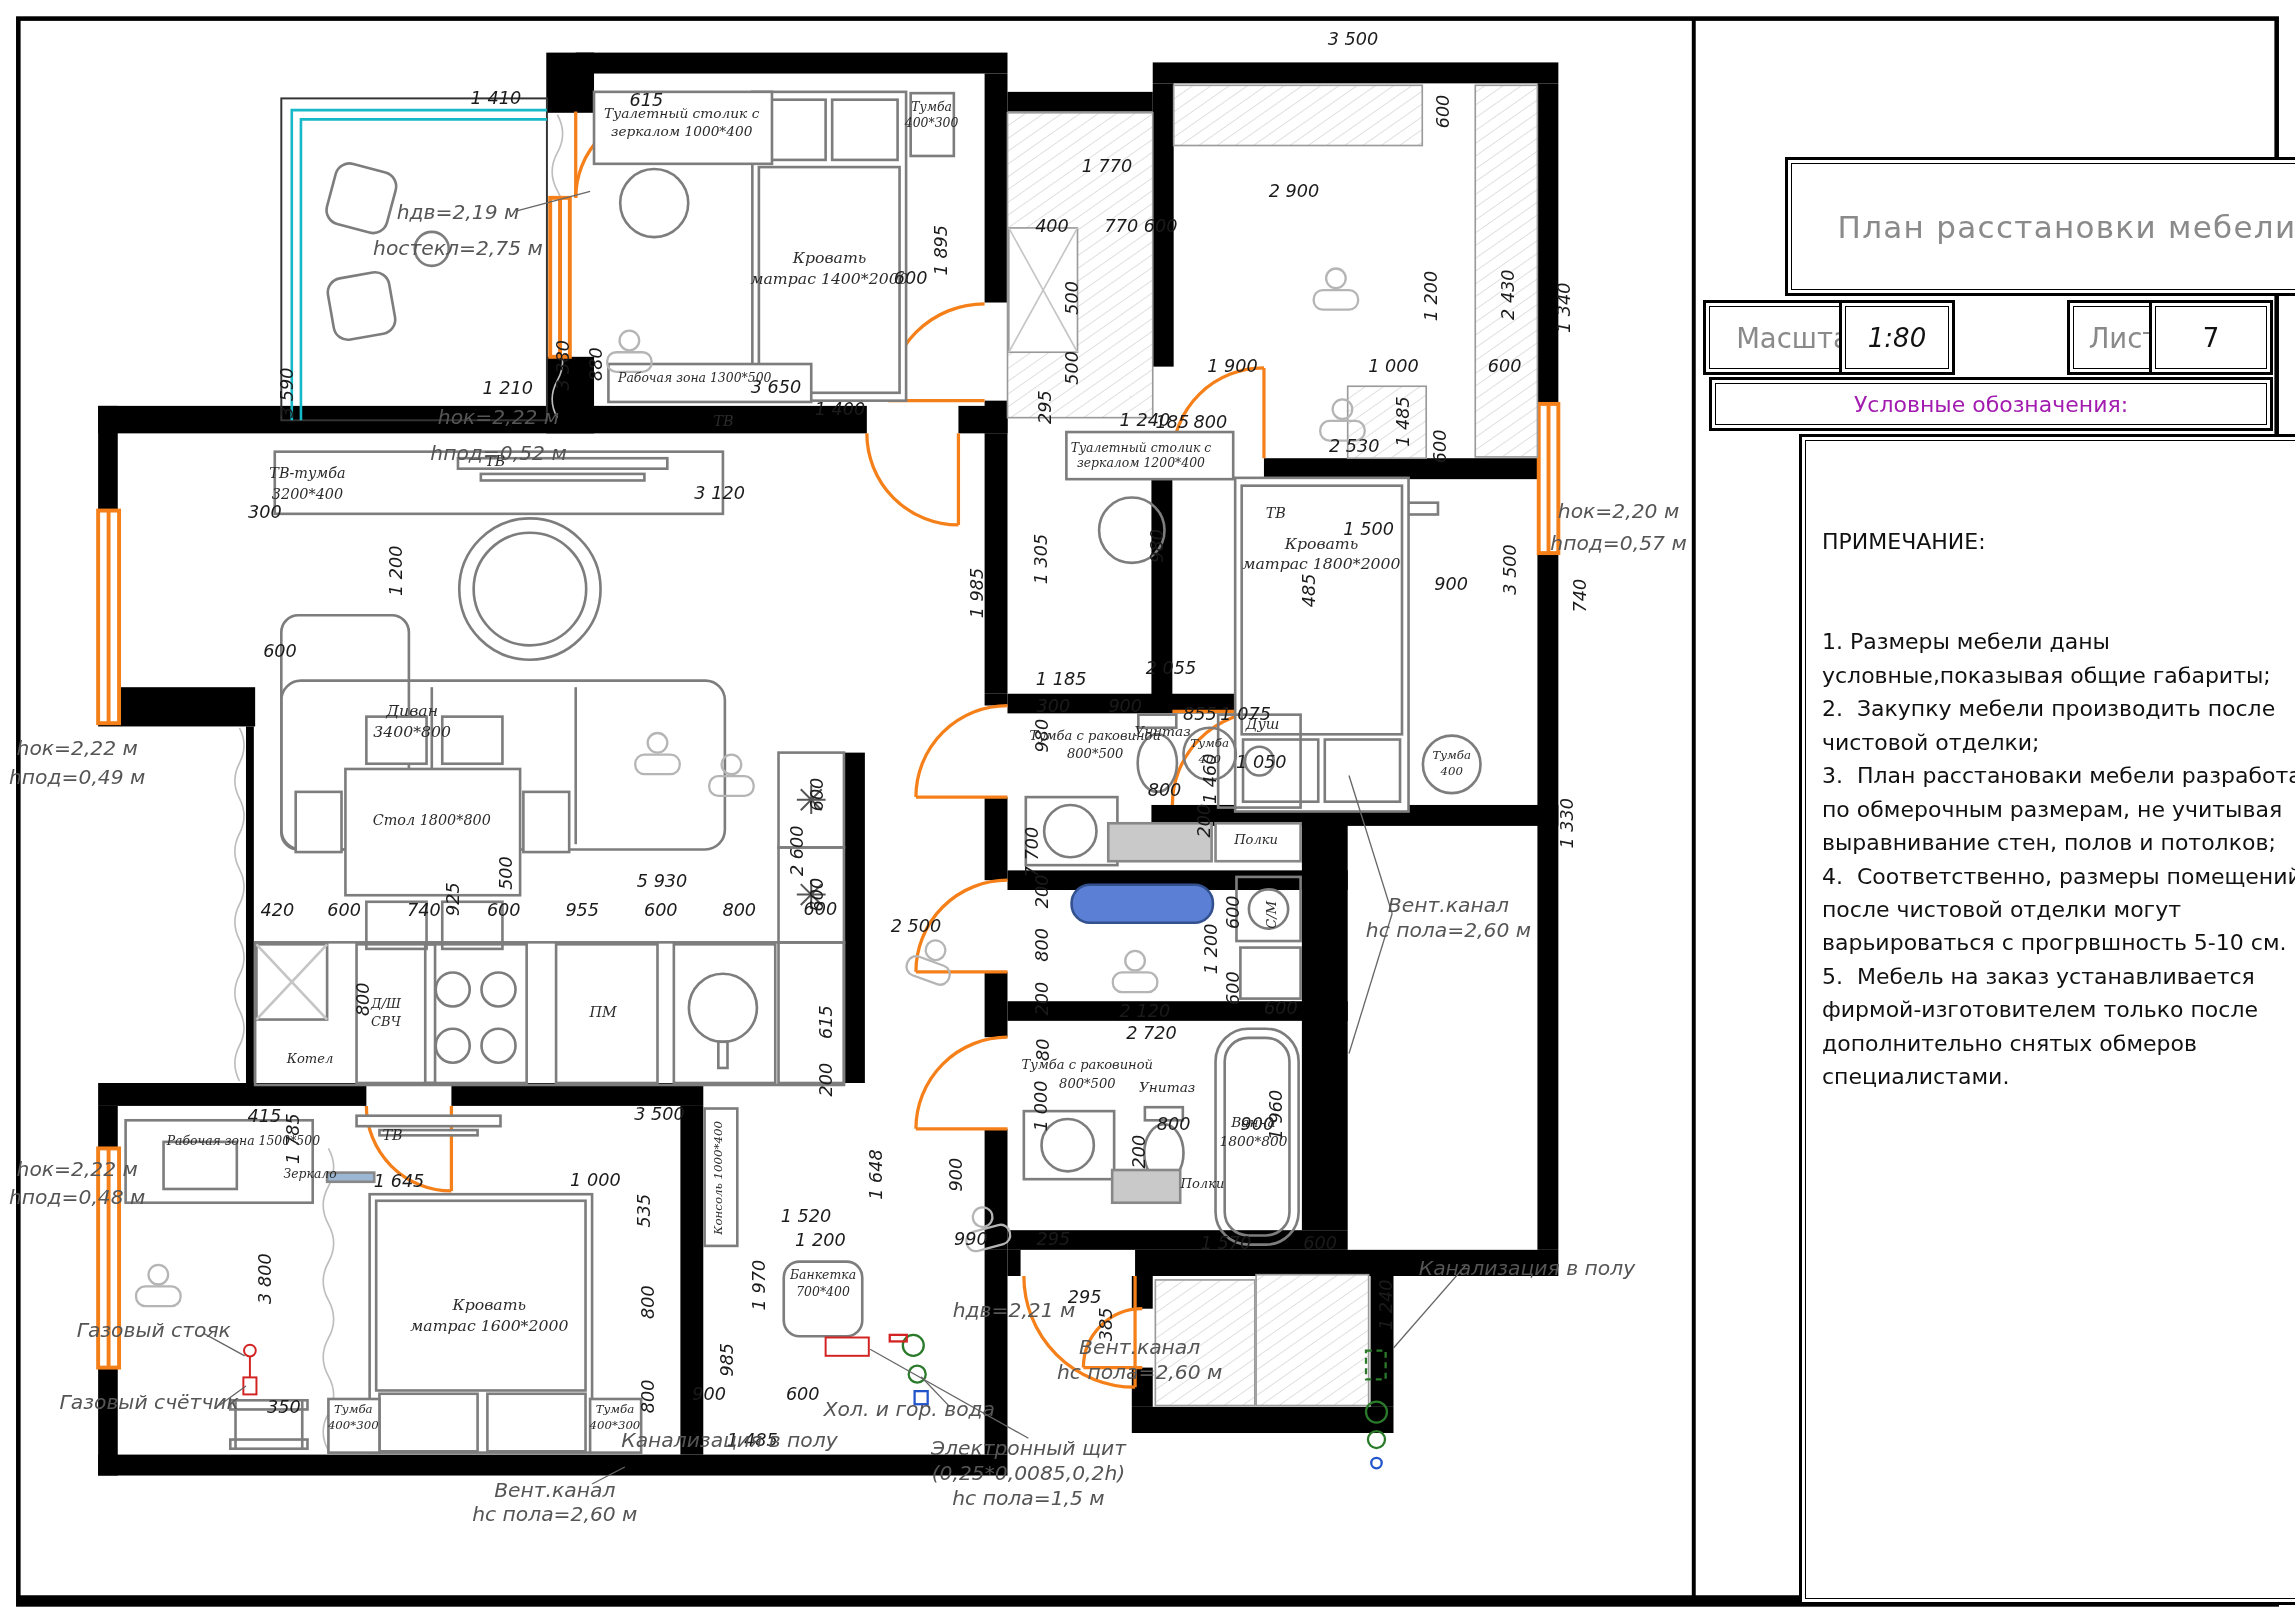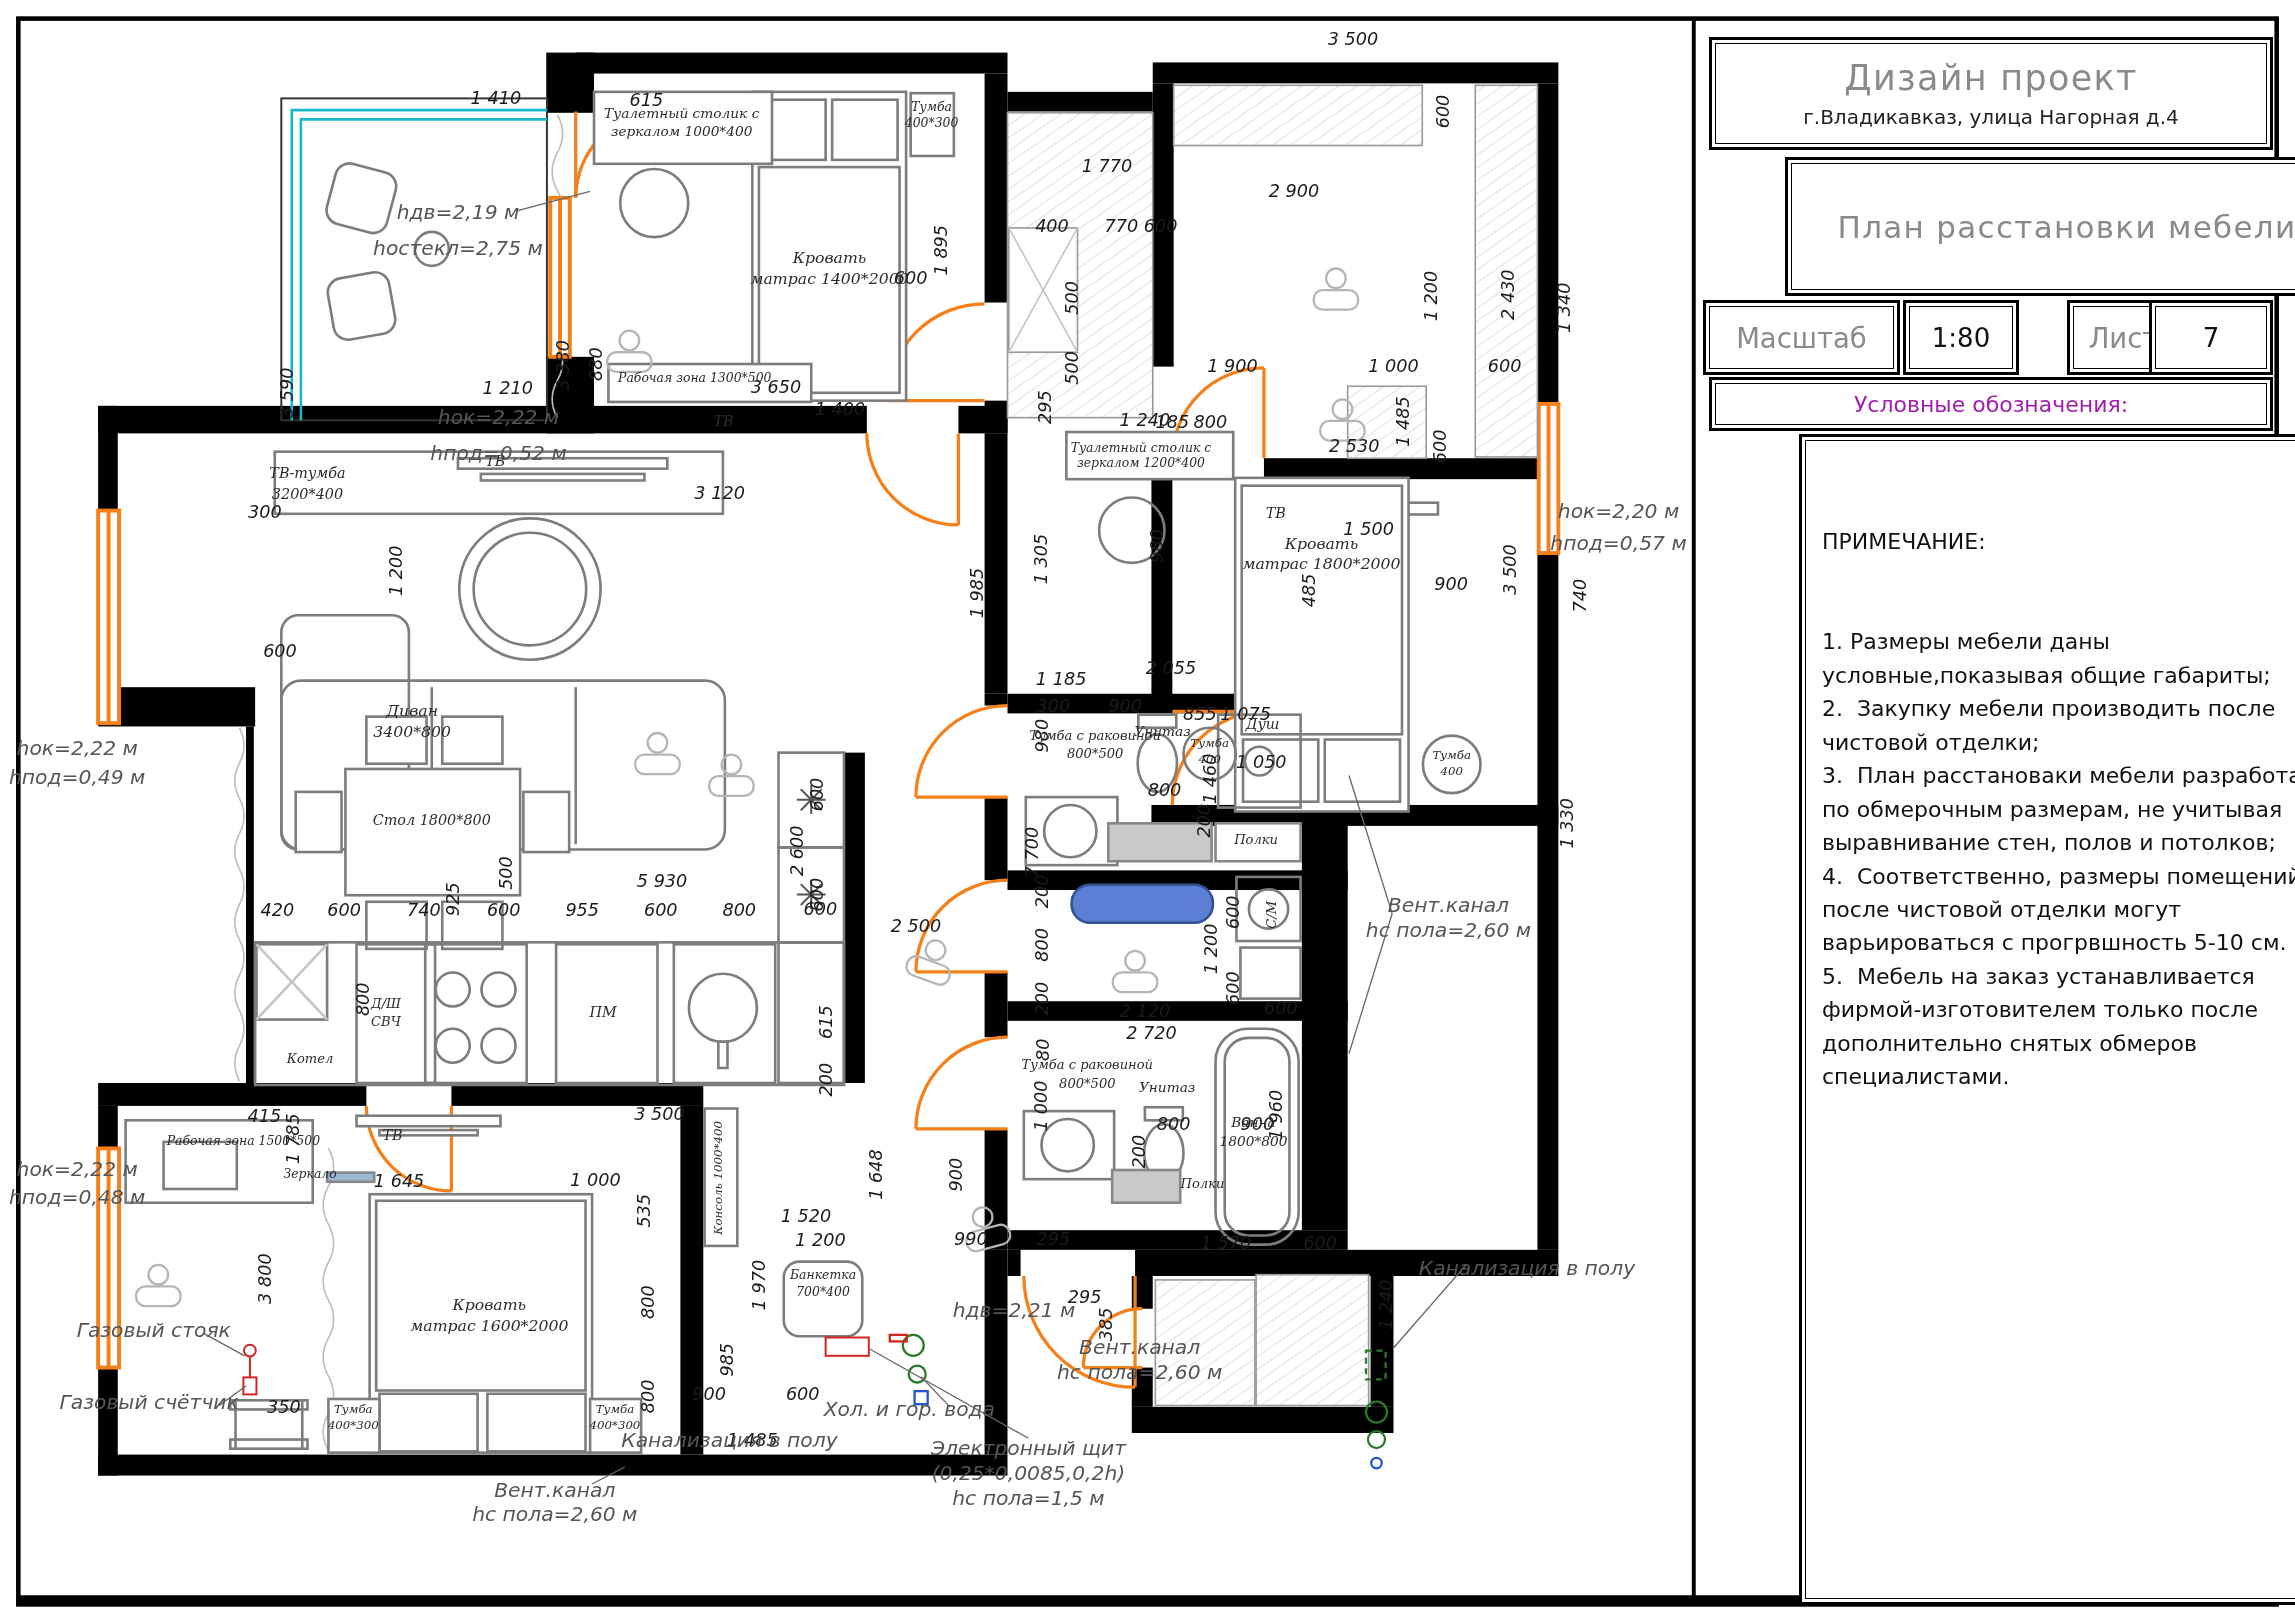--- a/index.html
+++ b/index.html
@@ -572,39 +572,33 @@
       <text x="762" y="702" class="ann" font-size="31">hпод=0,52 м</text>
       <text x="118" y="1154" class="ann" font-size="31">hок=2,22 м</text>
       <text x="118" y="1198" class="ann" font-size="31">hпод=0,49 м</text>
       <text x="118" y="1797" class="ann" font-size="31">hок=2,22 м</text>
       <text x="118" y="1840" class="ann" font-size="31">hпод=0,48 м</text>
       <text x="2474" y="792" class="ann" font-size="31">hок=2,20 м</text>
       <text x="2474" y="840" class="ann" font-size="31">hпод=0,57 м</text>
       <text x="1550" y="2012" class="ann" font-size="31">hдв=2,21 м</text>
     </svg>
 
-<div class="tb" style="left:1709px;top:37px;width:558px;height:107px;">
-  <div class="tb-in">
-    <div class="gray proj-title">Дизайн проект</div>
-    <div class="proj-addr">г.Владикавказ, улица Нагорная д.4</div>
-  </div>
-</div>
 
 <div class="tb" style="left:1785px;top:157px;width:558px;height:133px;">
   <div class="tb-in">
     <div class="gray draw-title">План расстановки мебели</div>
   </div>
 </div>
 
 <div class="tb" style="left:1656px;top:300px;width:191px;height:69px;margin-left:47px;">
   <div class="tb-in">
         <div class="gray cell-lbl">Масштаб</div>
       </div>
 </div>
-<div class="tb" style="left:1903px;top:300px;width:110px;height:69px;">
+<div class="tb" style="left:1839px;top:300px;width:110px;height:69px;font-style:italic;">
   <div class="tb-in">
         <div class="cell-val">1:80</div>
       </div>
 </div>
 <div class="tb" style="left:2031px;top:300px;width:107px;height:69px;margin-left:36px;">
   <div class="tb-in">
         <div class="gray cell-lbl">Лист</div>
       </div>
 </div>
 <div class="tb" style="left:2149px;top:300px;width:118px;height:69px;">

